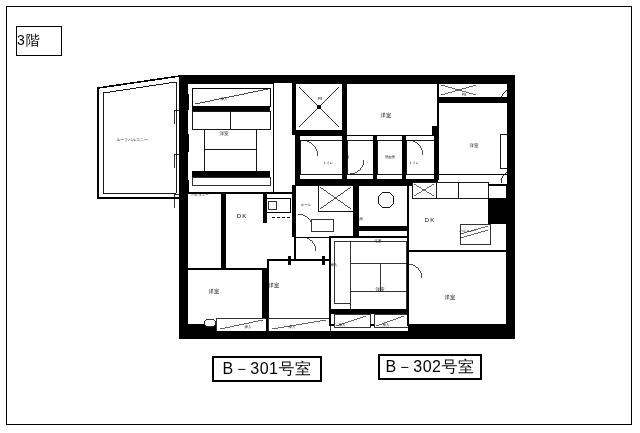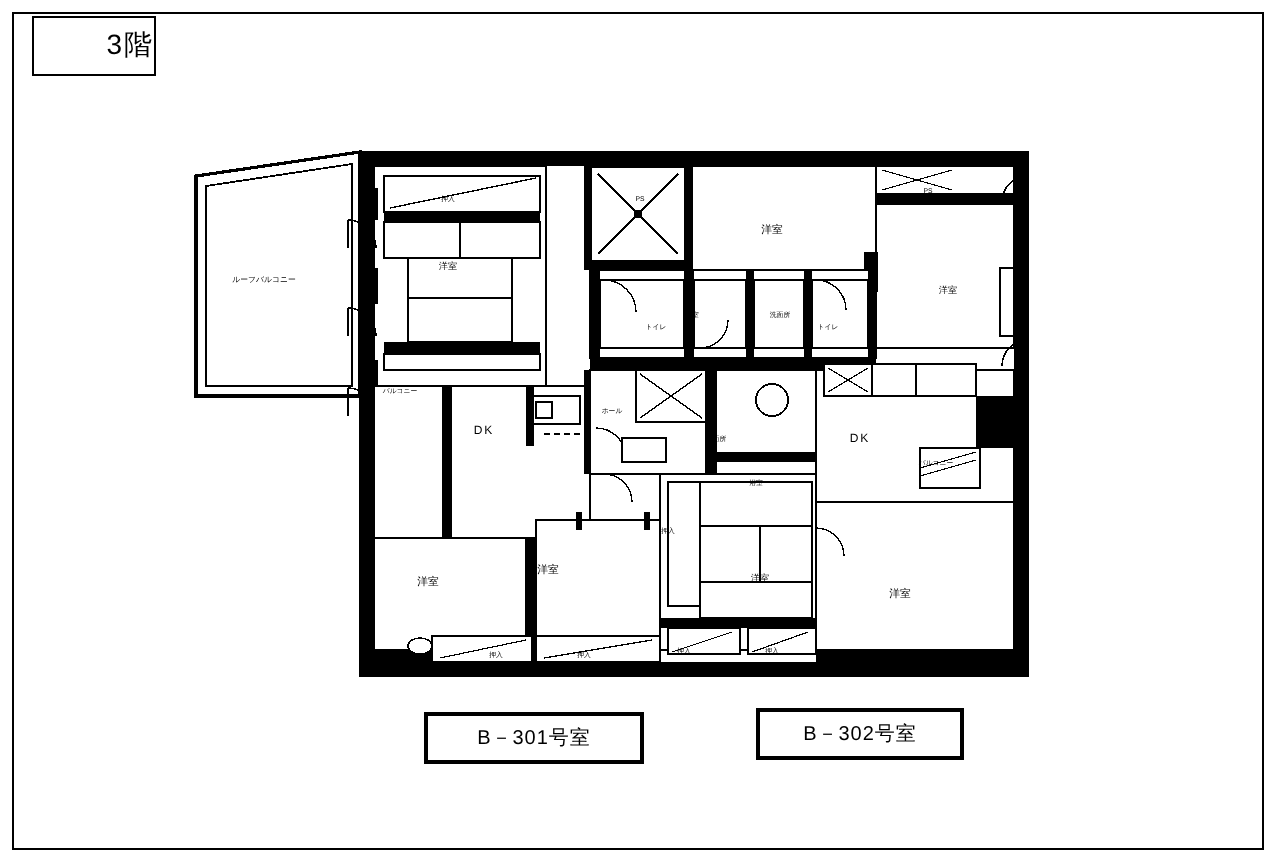--- a/index.html
+++ b/index.html
@@ -4,28 +4,28 @@
 <style>
   html,body{margin:0;padding:0;background:#ffffff;}
   body{width:640px;height:433px;font-family:"Liberation Sans","DejaVu Sans",sans-serif;overflow:hidden;}
 
   #page{position:relative;width:640px;height:433px;background:#fff;box-sizing:border-box;}
 
   
   #frame{position:absolute;left:6px;top:6px;width:626px;height:419px;border:1.5px solid #000;box-sizing:border-box;background:#fff;}
 
   
-  #floor-box{position:absolute;left:16px;top:8px;width:62px;height:30px;border:1.6px solid #000;box-sizing:border-box;
-             display:flex;align-items:center;justify-content:flex-end;background:#fff;}
+  #floor-box{position:absolute;left:16px;top:26px;width:46px;height:30px;border:1.6px solid #000;box-sizing:border-box;
+             display:flex;align-items:center;justify-content:flex-start;background:#fff;}
   #floor-box span{font-size:14px;letter-spacing:1px;color:#000;}
 
   
   .unit-box{position:absolute;height:26px;border:2.2px solid #000;box-sizing:border-box;background:#fff;
             display:flex;align-items:center;justify-content:center;}
-  .unit-box span{font-size:10px;letter-spacing:0.5px;color:#000;}
+  .unit-box span{font-size:16px;letter-spacing:0.5px;color:#000;}
   #unit-301{left:212px;top:356px;width:110px;}
   #unit-302{left:378px;top:354px;width:104px;}
 
   
   #disclaimer{position:absolute;left:462px;top:409px;font-size:7.5px;color:#000;white-space:nowrap;letter-spacing:0.2px;}
 
   
   #compass{position:absolute;left:96px;top:281px;width:40px;height:40px;}
   #compass svg{display:block;}
   #compass-label{position:absolute;left:122px;top:318px;font-size:15px;font-family:"Liberation Serif","DejaVu Serif",serif;color:#000;}

